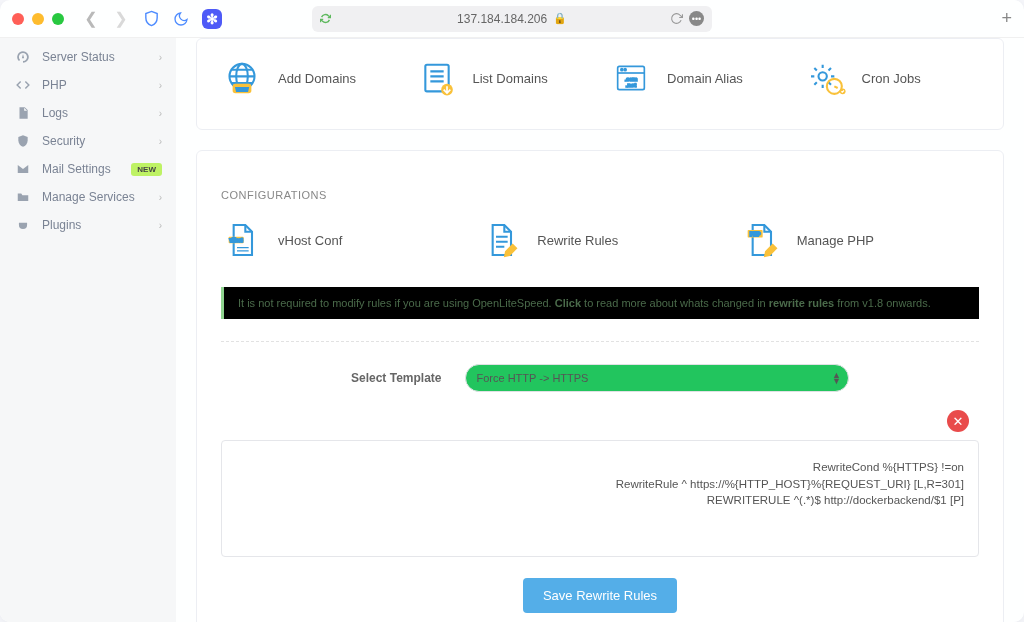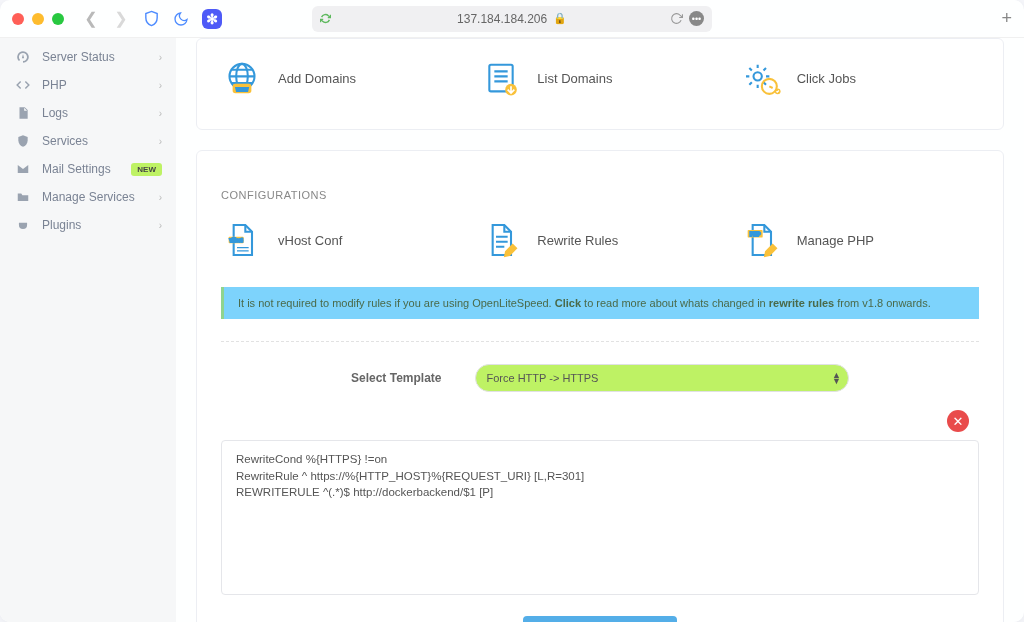--- a/index.html
+++ b/index.html
@@ -25,30 +25,30 @@
 .sidebar-item .s-icon { width: 18px; margin-right: 10px; display: inline-flex; align-items: center; justify-content: center; }
 .sidebar-item .s-chevron { margin-left: auto; font-size: 10px; color: #bbb; }
 .sidebar-item .badge { margin-left: auto; background: #bef264; color: #444; font-size: 8px; font-weight: bold; padding: 2px 6px; border-radius: 3px; }
 .main { flex: 1; overflow-y: auto; padding: 0 20px 20px 20px; }
 .card { background: #fff; border: 1px solid #eceef3; border-radius: 6px; margin-bottom: 20px; padding: 18px 24px 24px 24px; }
 .card h3 { font-size: 11px; letter-spacing: 0.5px; color: #888; font-weight: 500; margin-bottom: 18px; margin-top: 20px; }
 .tile-row { display: flex; gap: 20px; }
 .tile { flex: 1; display: flex; align-items: center; gap: 15px; cursor: pointer; }
 .tile-icon { width: 42px; height: 42px; display: flex; align-items: center; justify-content: center; }
 .tile-label { font-size: 13px; color: #555; }
-.info-banner { background: #7dd3fc; border-left: 3px solid #8fd48f; padding: 10px 14px; font-size: 11px; color: #4a6a4a; margin-bottom: 22px; }
+.info-banner { background: #000000; border-left: 3px solid #8fd48f; padding: 10px 14px; font-size: 11px; color: #4a6a4a; margin-bottom: 22px; }
 .info-banner .bold { font-weight: 600; }
 .divider { border-top: 1px dashed #e2e2e2; margin-bottom: 22px; }
-.template-row { display: flex; align-items: center; gap: 34px; padding: 0 130px 18px 130px; }
+.template-row { display: flex; align-items: center; gap: 24px; padding: 0 130px 18px 130px; }
 .template-row label { font-size: 12px; color: #666; font-weight: 600; }
 .template-select { flex: 1; position: relative; }
-.template-select .select-btn { width: 100%; height: 28px; background: #bef264; border: 1px solid #e0e1e4; border-radius: 14px; padding: 0 10px; font-size: 11px; color: #555; text-align: left; display: flex; align-items: center; cursor: pointer; }
+.template-select .select-btn { width: 100%; height: 28px; background: #22c55e; border: 1px solid #e0e1e4; border-radius: 14px; padding: 0 10px; font-size: 11px; color: #555; text-align: left; display: flex; align-items: center; cursor: pointer; }
 .template-select .select-arrows { position: absolute; right: 8px; top: 50%; transform: translateY(-50%); font-size: 9px; color: #555; line-height: 6px; display: flex; flex-direction: column; }
 .close-btn { width: 22px; height: 22px; border-radius: 50%; background: #e94b4b; color: #fff; display: flex; align-items: center; justify-content: center; margin-left: auto; margin-right: 10px; margin-bottom: 8px; cursor: pointer; font-size: 13px; }
-.rules-textarea { width: 100%; height: 155px; border: 1px solid #e5e6ea; border-radius: 4px; padding: 10px 14px; font-family: Arial, sans-serif; font-size: 11.5px; color: #555; line-height: 1.45; resize: none; outline: none; }
+.rules-textarea { width: 100%; height: 117px; border: 1px solid #e5e6ea; border-radius: 4px; padding: 18px 14px; font-family: Arial, sans-serif; font-size: 11.5px; color: #555; line-height: 1.45; resize: none; outline: none; text-align: right; }
 .save-row { display: flex; justify-content: center; margin-top: 18px; position: relative; }
 .btn-save { background: #54aee8; color: #fff; border: none; padding: 10px 20px; font-size: 13px; border-radius: 4px; cursor: pointer; }
 svg { display: block; }
 </style>
 </head>
 <body>
 
 <div class="window">
   <div class="titlebar">
     <div class="traffic">
@@ -119,21 +119,21 @@
           </span>
         <span>Logs</span>
         <span class="s-chevron">›</span>
       </div>
       <div class="sidebar-item">
         <span class="s-icon">
             <svg width="14" height="14" viewBox="0 0 24 24" fill="#9aa3b0">
               <path d="M12 2l8 3v6c0 5-3.5 9.5-8 11-4.5-1.5-8-6-8-11V5l8-3z"></path>
             </svg>
           </span>
-        <span>Services</span>
+        <span>Security</span>
         <span class="s-chevron">›</span>
       </div>
       <div class="sidebar-item">
         <span class="s-icon">
             <svg width="14" height="14" viewBox="0 0 24 24" fill="#9aa3b0">
               <path d="M3 5h18v14H3V5zm0 0l9 7 9-7"></path>
             </svg>
           </span>
         <span>Mail Settings</span>
         <span class="badge">NEW</span>
@@ -176,33 +176,46 @@
           <div class="tile">
             <span class="tile-icon">
               <svg width="40" height="40" viewBox="0 0 48 48" fill="none" stroke="#3498db" stroke-width="2.5">
                   <rect x="10" y="8" width="28" height="32" rx="2"></rect>
                   <path d="M16 16h16M16 22h16M16 28h16"></path>
                   <circle cx="36" cy="38" r="7" fill="#f9c13a" stroke="none"></circle>
                   <path d="M36 34v8M32 38l4 4 4-4" stroke="#fff" stroke-width="2"></path>
                 </svg>
             </span>
             <span class="tile-label">List Domains</span>
+          </div>
+          <div class="tile">
+            <span class="tile-icon">
+              <svg width="40" height="40" viewBox="0 0 48 48" fill="none" stroke="#3498db" stroke-width="2">
+                  <rect x="8" y="10" width="32" height="28" rx="2"></rect>
+                  <path d="M8 18h32"></path>
+                  <circle cx="13" cy="14" r="1.2" fill="#3498db"></circle>
+                  <circle cx="17" cy="14" r="1.2" fill="#3498db"></circle>
+                  <text x="24" y="27" font-size="7" fill="#3498db" text-anchor="middle">.com</text>
+                  <text x="24" y="35" font-size="7" fill="#f9c13a" text-anchor="middle" font-weight="bold">.net</text>
+                </svg>
+            </span>
+            <span class="tile-label">Domain Alias</span>
           </div>
           <div class="tile">
             <span class="tile-icon">
               <svg width="40" height="40" viewBox="0 0 48 48" fill="none" stroke="#3498db" stroke-width="2.5">
                   <circle cx="20" cy="22" r="5"></circle>
                   <path d="M20 12v-4M20 32v4M10 22H6M34 22h-4M27 15l3-3M13 29l-3 3M27 29l3 3M13 15l-3-3"></path>
                   <circle cx="34" cy="34" r="9" fill="none" stroke="#f9c13a" stroke-width="2.5"></circle>
                   <path d="M34 34l4 2" stroke="#f9c13a"></path>
                   <circle cx="44" cy="40" r="3.5" fill="#f9c13a" stroke="none"></circle>
                   <path d="M42.5 40l1 1 2-2" stroke="#fff" stroke-width="1.5"></path>
                 </svg>
             </span>
-            <span class="tile-label">Click Jobs</span>
+            <span class="tile-label">Cron Jobs</span>
           </div>
         </div>
       </div>
 
       <div class="card">
         <h3>CONFIGURATIONS</h3>
         <div class="tile-row" style="margin-bottom:26px;">
           <div class="tile">
             <span class="tile-icon">
               <svg width="40" height="40" viewBox="0 0 48 48" fill="none" stroke="#3498db" stroke-width="2.5">

